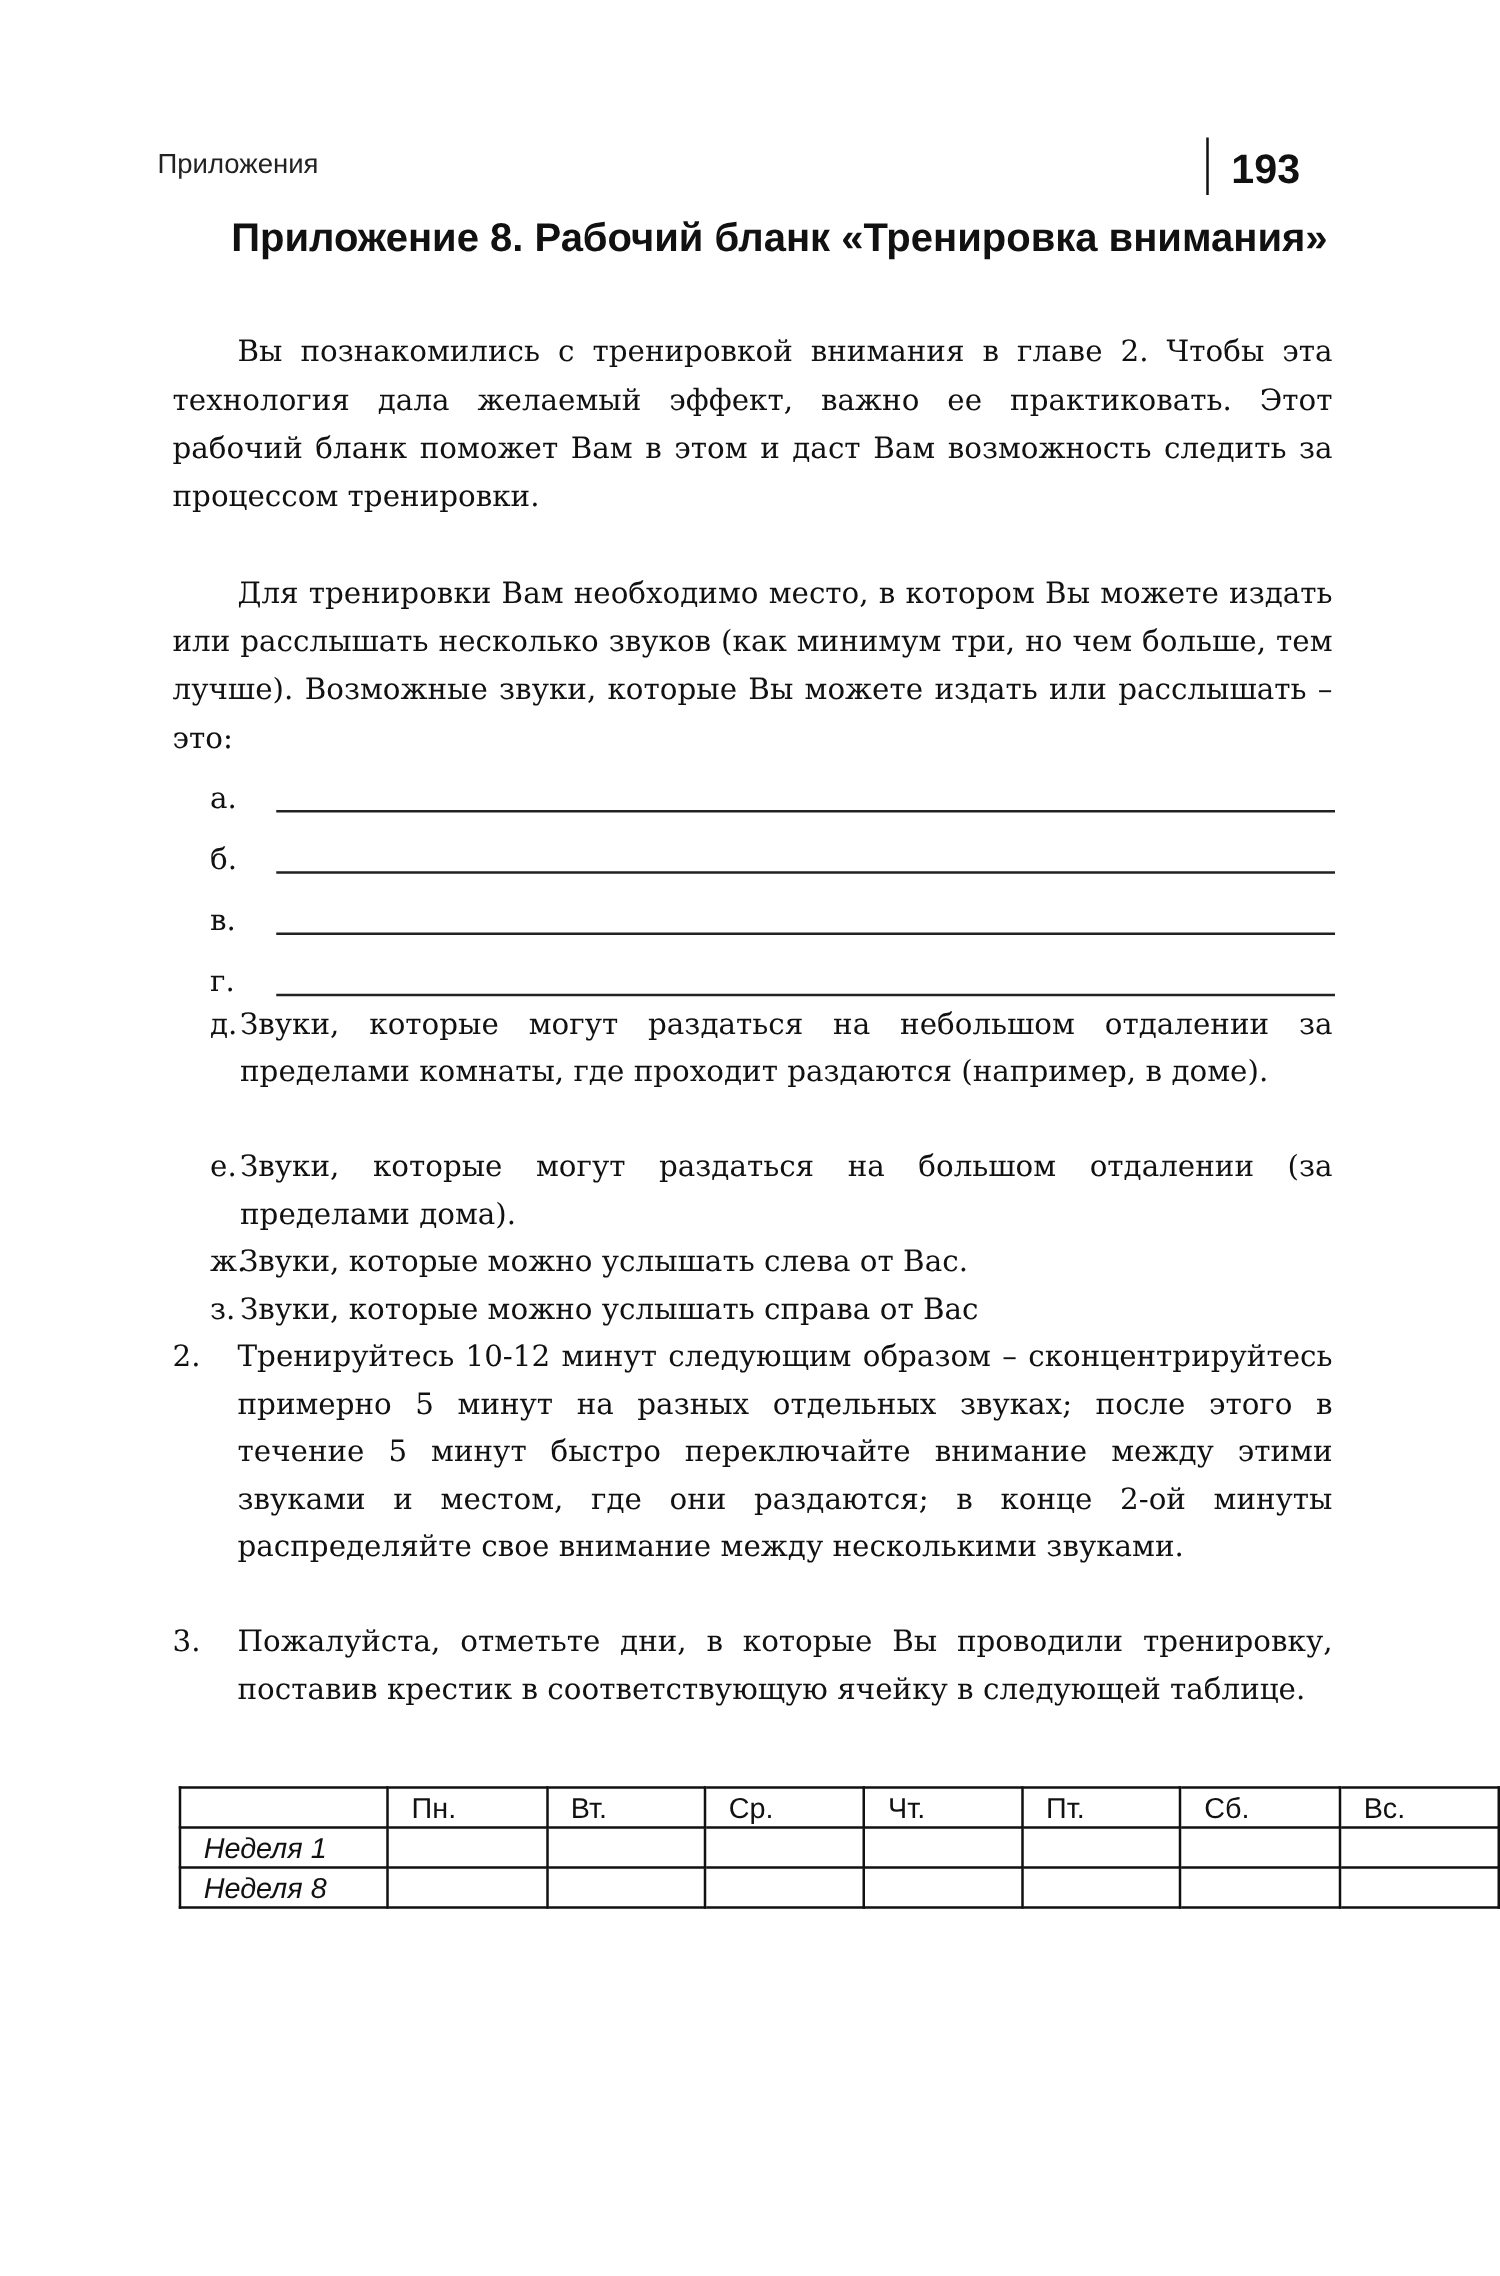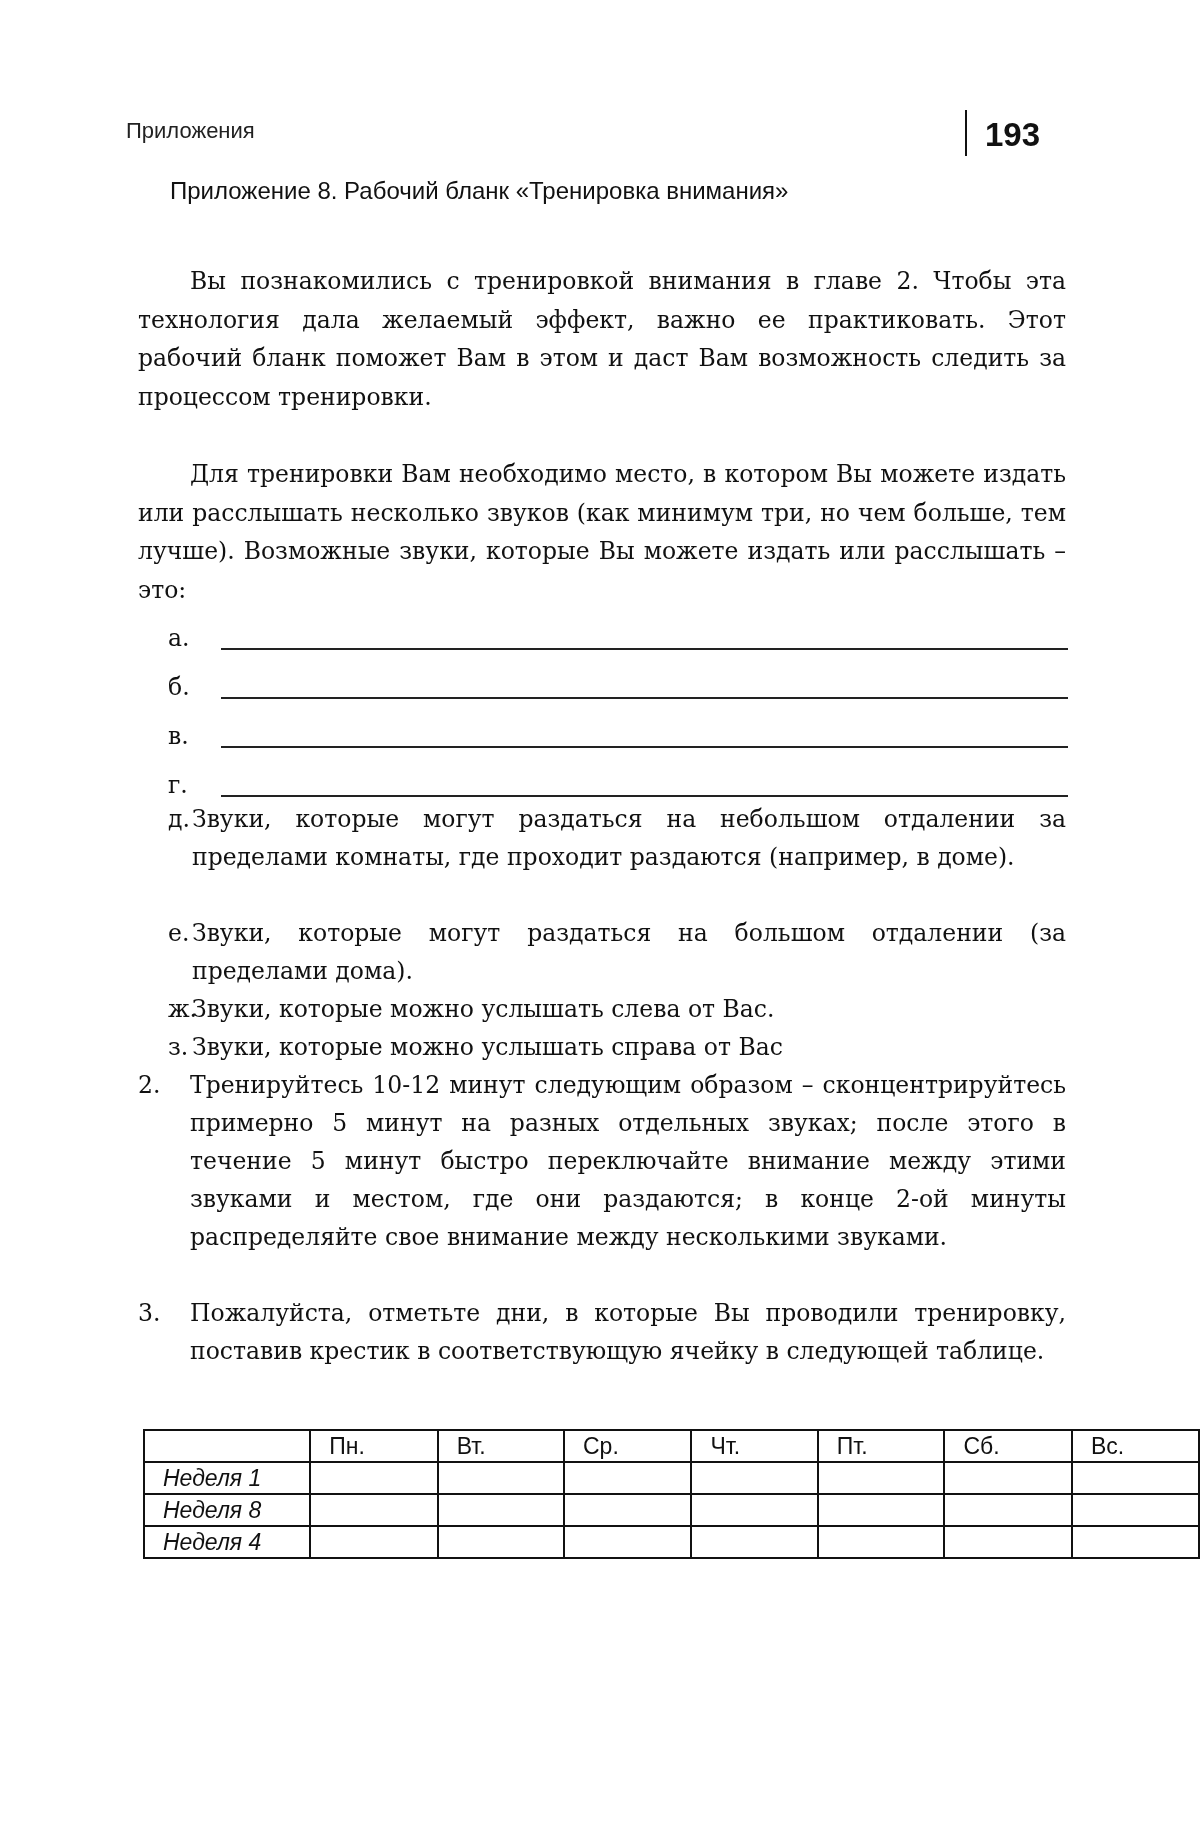--- a/index.html
+++ b/index.html
@@ -1,21 +1,21 @@
 <!DOCTYPE html>
 <html><head>
 <meta charset="utf-8">
 <style>
   html, body { margin: 0; padding: 0; background: #ffffff; }
   body { width: 1200px; height: 1821px; position: relative; overflow: hidden; color: #111; }
   .abs { position: absolute; }
   .running-head { left: 126px; top: 118px; font-family: "Liberation Sans", sans-serif; font-size: 22px; color: #222; }
   .page-bar { left: 965px; top: 110px; width: 2px; height: 46px; background: #111; }
   .page-num { left: 985px; top: 116px; font-family: "Liberation Sans", sans-serif; font-size: 33px; font-weight: bold; }
-  .title { left: 170px; top: 170px; width: 900px; font-family: "Liberation Sans", sans-serif; font-size: 24px; font-weight: normal; line-height: 41px; }
+  .title { left: 185px; top: 170px; width: 900px; font-family: "Liberation Sans", sans-serif; font-size: 32px; font-weight: bold; line-height: 41px; }
   .para { left: 138px; width: 928px; font-family: "DejaVu Serif", serif; font-size: 23.5px; line-height: 38.5px; text-align: justify; text-align-last: left; }
   .para .indent { display: inline-block; width: 52px; }
   .blank-row { left: 168px; width: 900px; height: 40px; font-family: "DejaVu Serif", serif; font-size: 23.5px; }
   .blank-row .lbl { position: absolute; left: 0; top: 4px; }
   .blank-row .line { position: absolute; left: 53px; right: 0; top: 28px; height: 2px; background: #222; }
   .subitem { left: 168px; width: 898px; font-family: "DejaVu Serif", serif; font-size: 23.5px; line-height: 38px; }
   .subitem .lbl { position: absolute; left: 0; top: 0; }
   .subitem .txt { margin-left: 24px; display: block; text-align: justify; text-align-last: left; }
   .numitem { left: 138px; width: 928px; font-family: "DejaVu Serif", serif; font-size: 23.5px; line-height: 38px; }
   .numitem .lbl { position: absolute; left: 0; top: 0; }
@@ -106,24 +106,14 @@
   <tr>
     <td class="first">Неделя 8</td>
     <td></td>
     <td></td>
     <td></td>
     <td></td>
     <td></td>
     <td></td>
     <td></td>
   </tr>
-  <tr>
-    <td class="first">Неделя 4</td>
-    <td></td>
-    <td></td>
-    <td></td>
-    <td></td>
-    <td></td>
-    <td></td>
-    <td></td>
-  </tr>
 </tbody>
   </table>
 
 </body></html>

